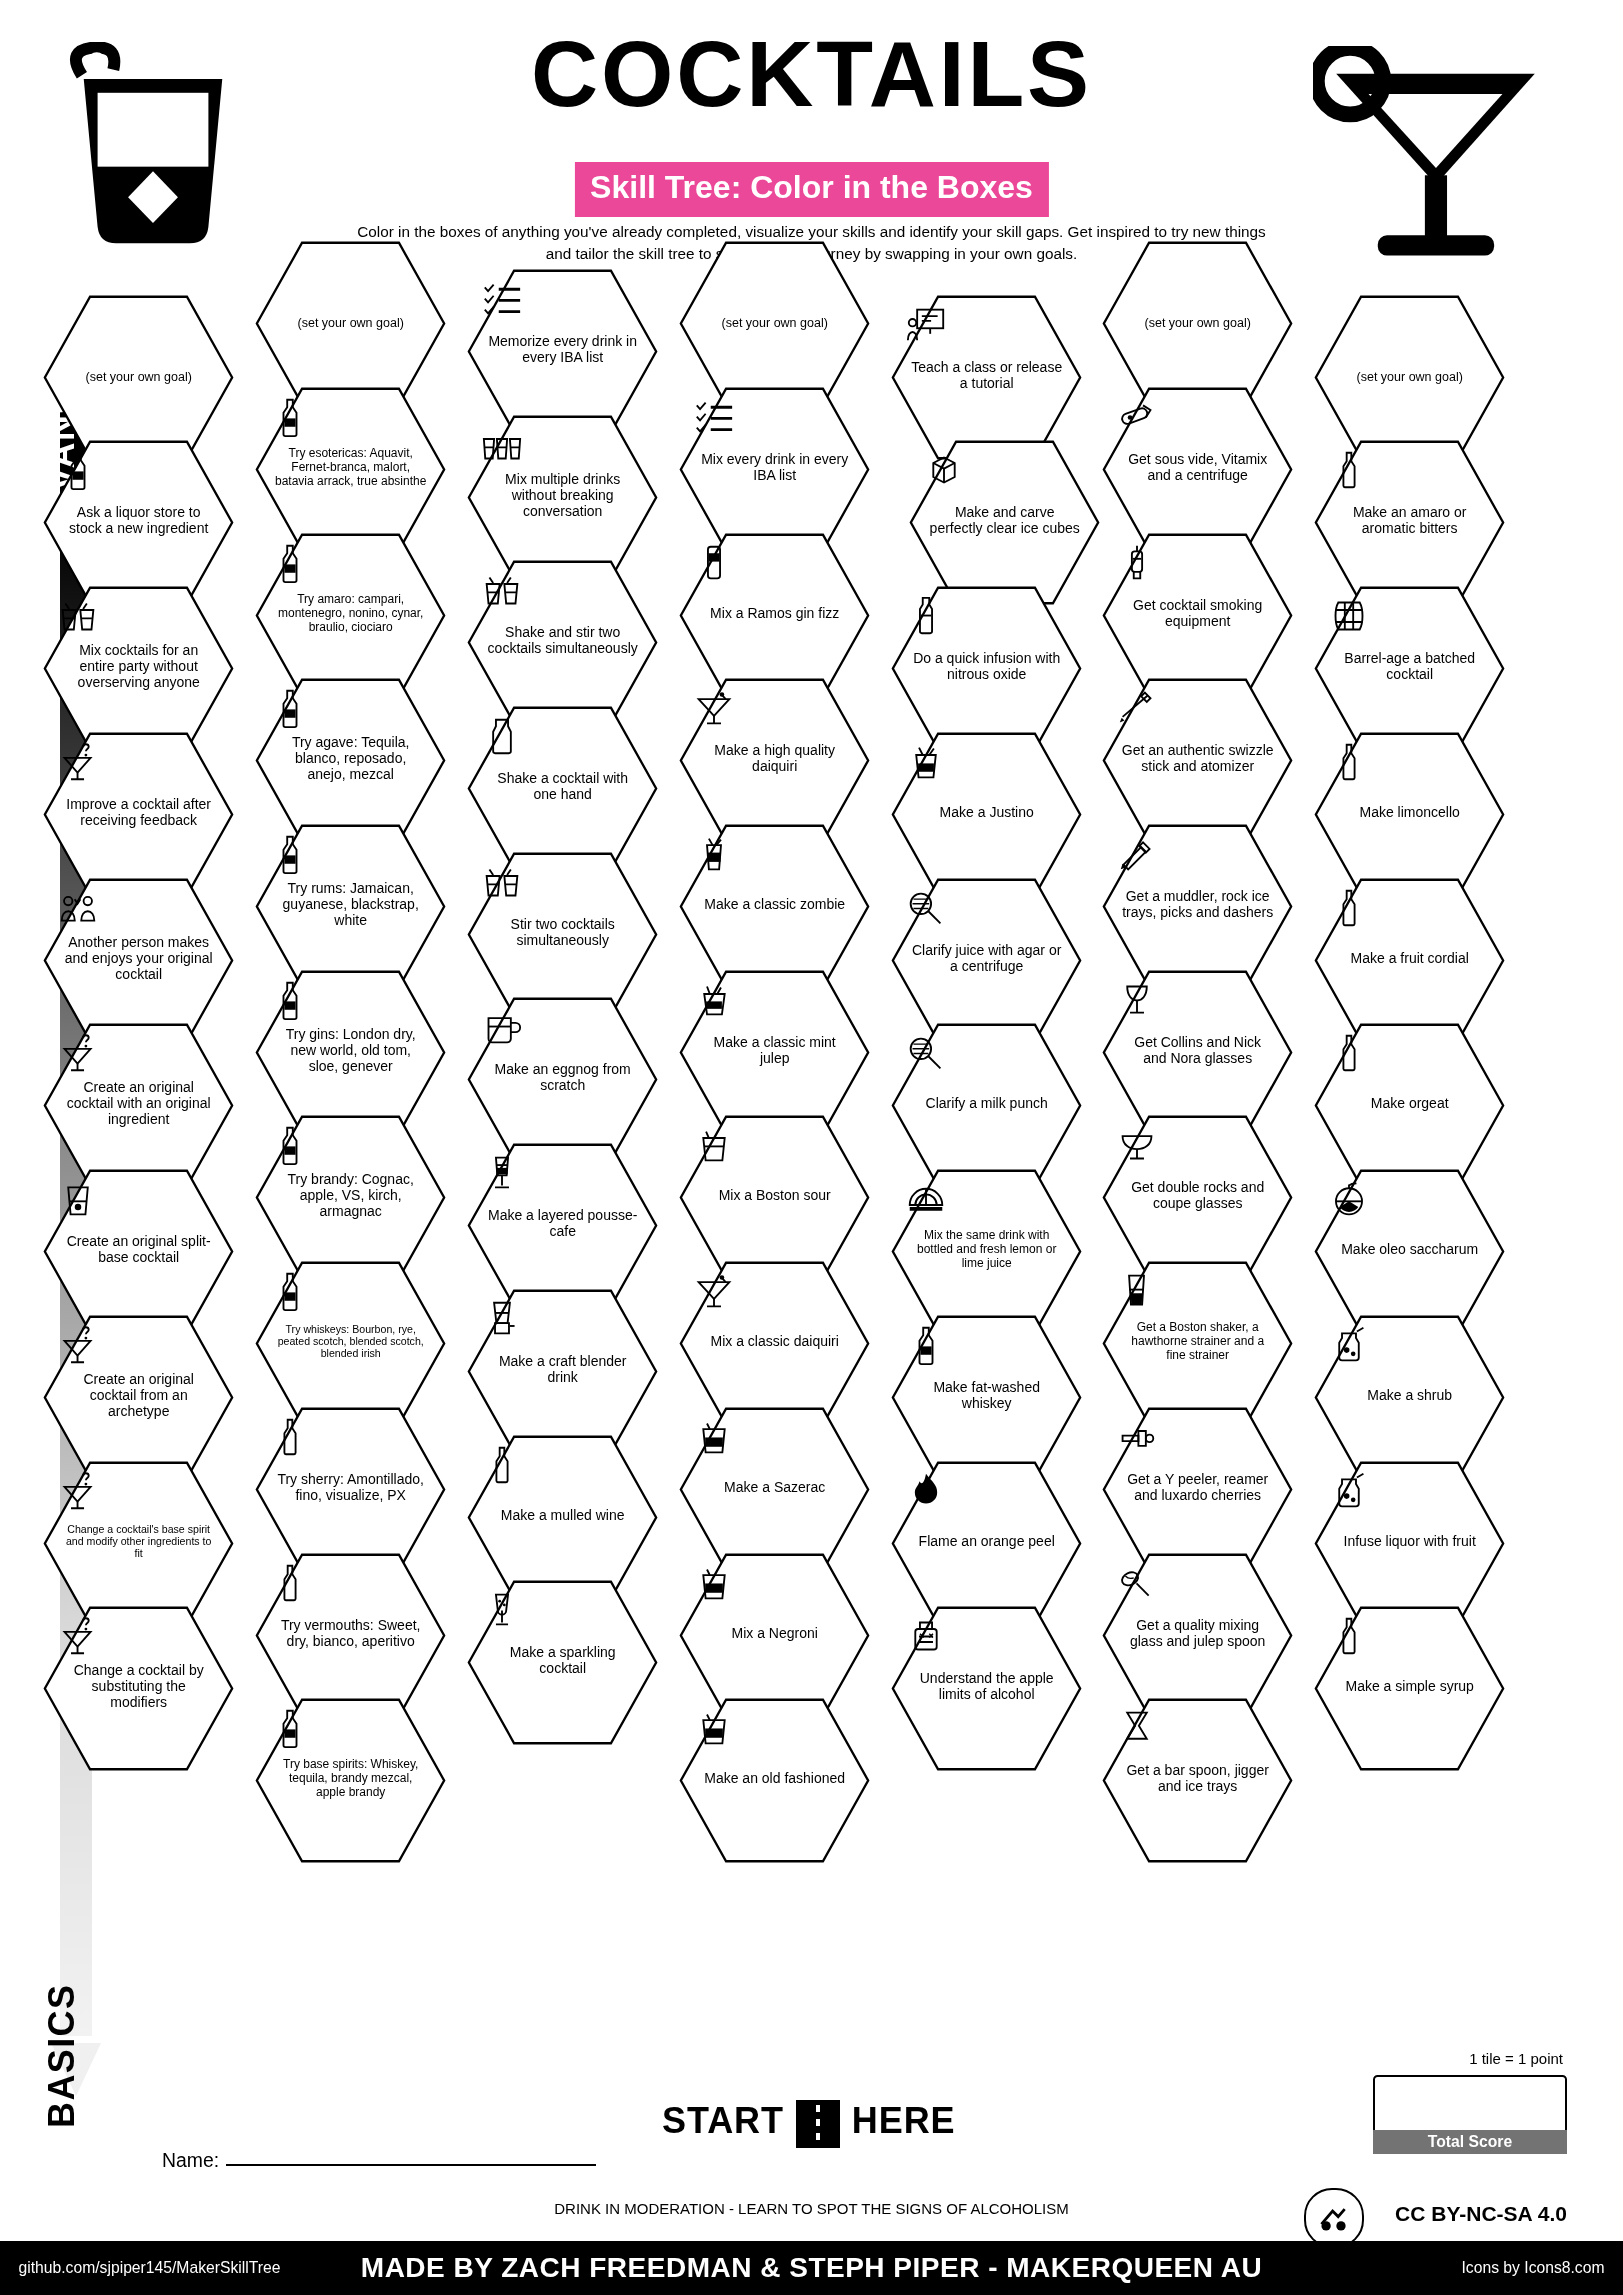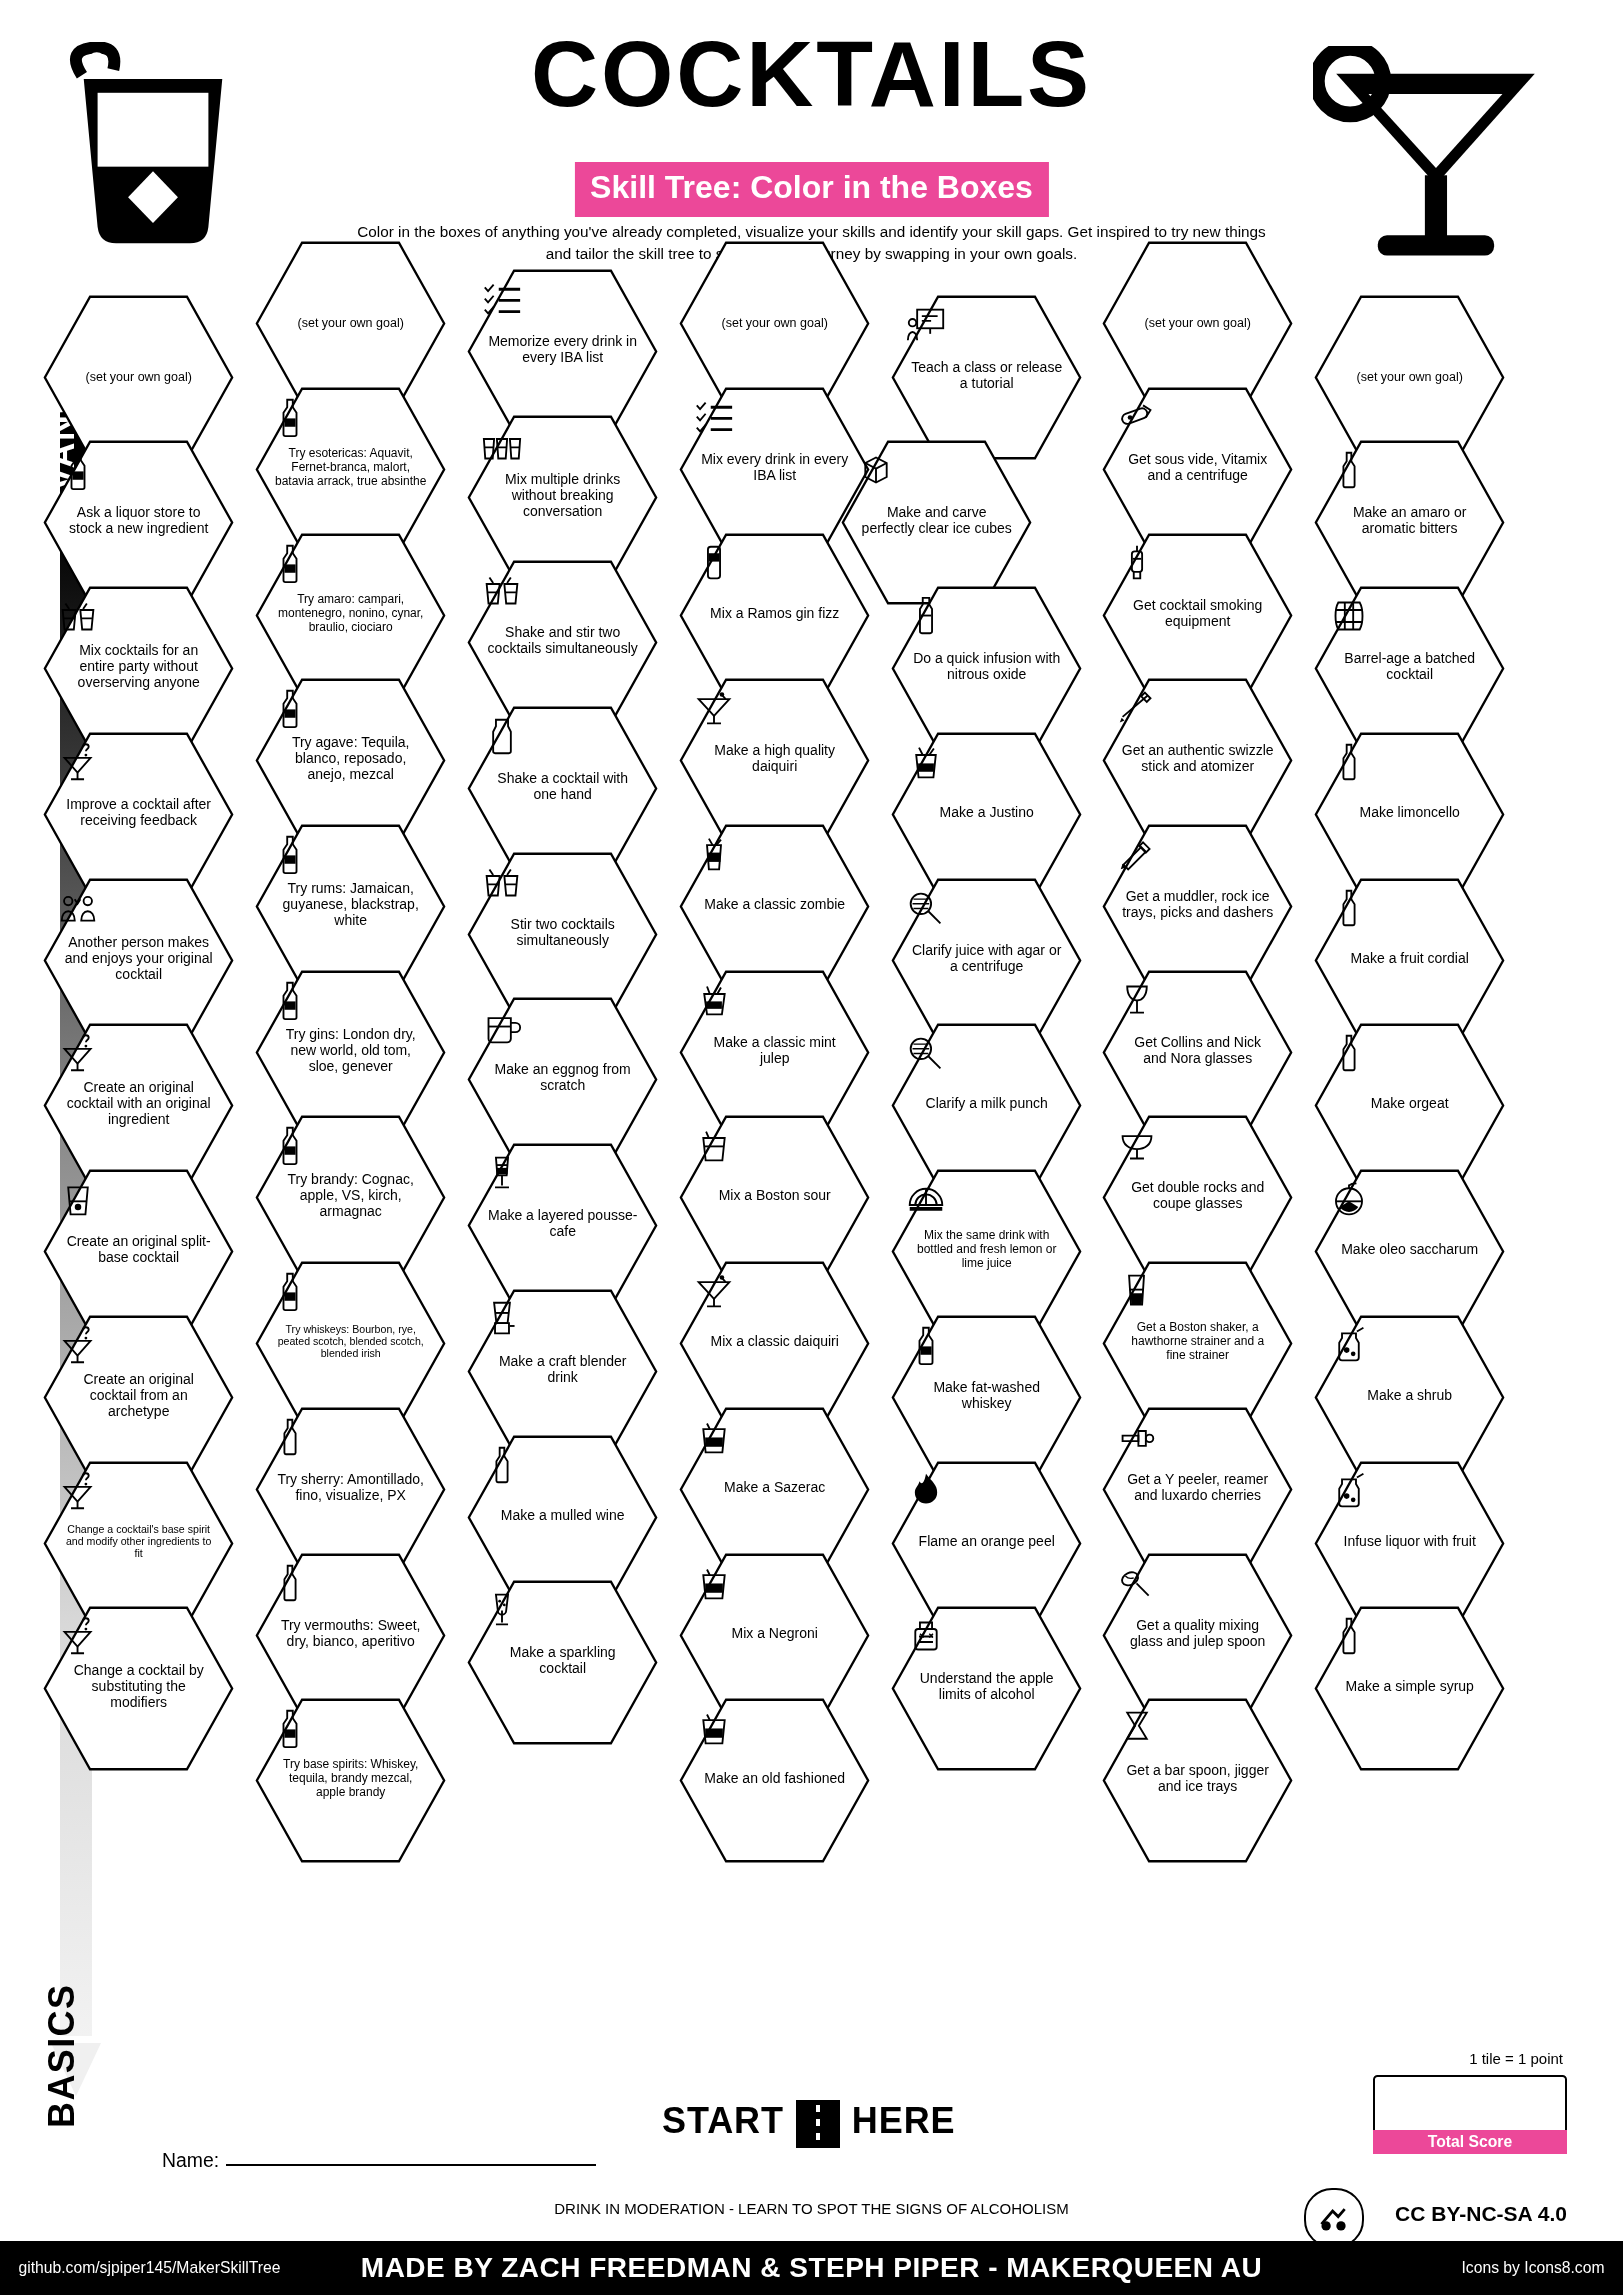--- a/index.html
+++ b/index.html
@@ -105,21 +105,21 @@
   }
   .score-box {
     position:absolute; right:56px; top:2075px;
     width:194px; height:74px;
     border:2.3px solid #000; border-radius:4.6px;
     box-sizing:border-box;
   }
   .score-label {
     position:absolute; right:56px; top:2130px;
     width:194px; height:24px;
-    background:#ec4899; color:#fff;
+    background:#737373; color:#fff;
     font-size:15.7px; font-weight:bold;
     display:flex; align-items:center; justify-content:center;
     box-sizing:border-box;
   }
   .tile-point {
     position:absolute; right:60px; top:2050px;
     font-size:15px;
   }
   .name-line {
     position:absolute; left:162px; top:2149px;
@@ -809,21 +809,21 @@
             <svg width="40" height="40" viewBox="0 0 86 86">
               <rect x="24" y="10" width="56" height="40" stroke="#000" fill="none" stroke-width="4"></rect>
               <path d="M52 50v12" stroke="#000" fill="none" stroke-width="4"></path>
               <circle cx="14" cy="38" r="8" stroke="#000" fill="none" stroke-width="4"></circle>
               <path d="M4 76c0-12 5-18 10-18s10 6 10 18" stroke="#000" fill="none" stroke-width="4"></path>
               <path d="M34 24h34M34 34h20" stroke="#000" stroke-width="4"></path>
             </svg>
           </div>
        </div>
       </div>
-      <div class="hex" style="left: 840px; top: 439px;">
+      <div class="hex" style="left: 908px; top: 439px;">
         <svg width="193" height="167" viewBox="0 0 418 362">
     <polygon points="104,6 314,6 412,181 314,356 104,356 6,181" fill="#ffffff" stroke="#000000" stroke-width="5"></polygon>
   </svg>
         <div class="inner">
          <div class="txt">Make and carve perfectly clear ice cubes</div>
          <div class="ico">
             <svg width="40" height="40" viewBox="0 0 86 86">
               <path d="M20 28l23-12 23 12v30L43 70 20 58z" stroke="#000" fill="none" stroke-width="4"></path>
               <path d="M20 28l23 12 23-12M43 40v30" stroke="#000" fill="none" stroke-width="4"></path>
             </svg>

